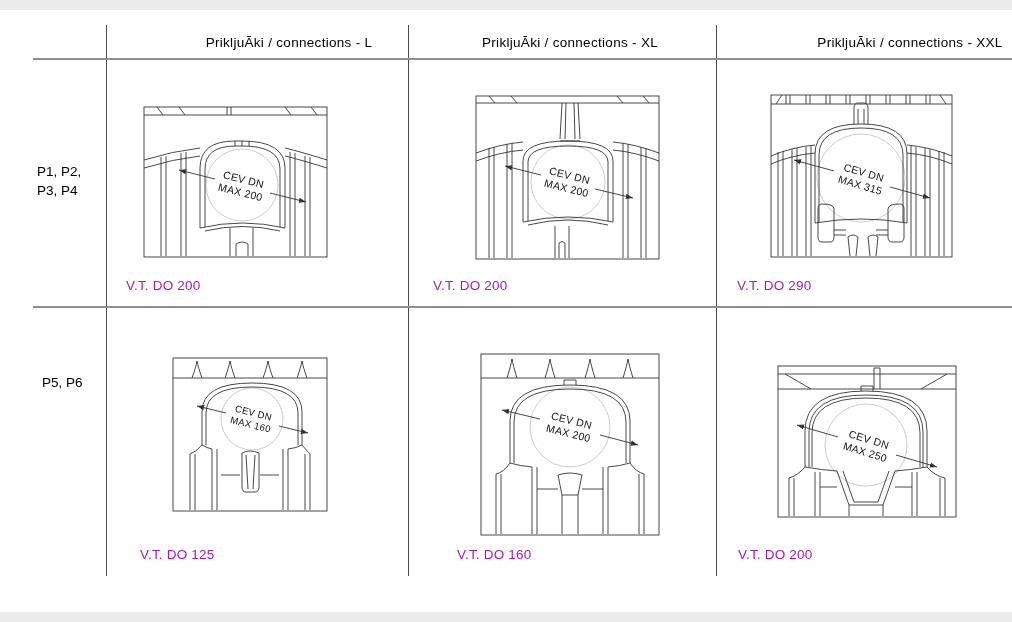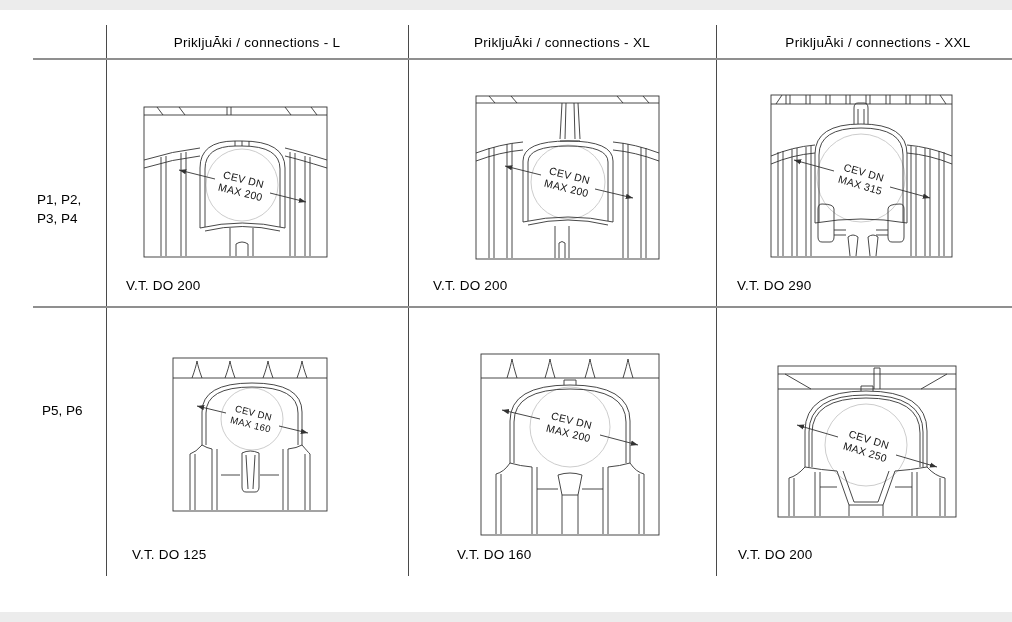--- a/index.html
+++ b/index.html
@@ -8,27 +8,27 @@
     font-family:"Liberation Sans", sans-serif;color:var(--text,#111);
     overflow:hidden;
   }
   .strip{position:absolute;left:0;width:1012px;height:10px;background:var(--frame-strip,#ececec);}
   .strip.top{top:0;}
   .strip.bottom{top:612px;}
   .vline{position:absolute;top:25px;height:551px;width:1px;background:var(--grid-line-v,#4a4a4a);}
   .hline{position:absolute;left:33px;width:979px;height:2px;background:var(--grid-line-h,#8f8f8f);}
   .col-head{
     position:absolute;top:30px;height:26px;line-height:26px;
-    text-align:center;font-size:13.5px;letter-spacing:0.3px;color:#000;
+    text-align:center;font-size:13.5px;letter-spacing:0.3px;color:#000;padding-left:32px;
   }
   .row-label{
-    position:absolute;font-size:13.5px;line-height:19px;color:#000;margin-top:28px;
+    position:absolute;font-size:13.5px;line-height:19px;color:#000;
   }
   .caption{
-    position:absolute;font-size:13.5px;color:#000000;letter-spacing:0.2px;
+    position:absolute;font-size:13.5px;color:#a21caf;letter-spacing:0.2px;
   }
   svg{position:absolute;overflow:visible;}
   .s, .dim{fill:none;stroke:var(--drawing-line,#333);stroke-width:0.9;}
   .g{fill:none;stroke:var(--circle-line,#c6c6c6);stroke-width:0.9;}
   .dl{font-family:"Liberation Sans",sans-serif;font-size:10.5px;fill:#111;
       text-anchor:middle;letter-spacing:0.3px;}
   .dls{font-size:9.5px;}
 </style>
 </head>
 <body>
@@ -36,21 +36,21 @@
 <div class="strip top"></div>
 <div class="strip bottom"></div>
 
 <div class="vline" style="left:106px;"></div>
 <div class="vline" style="left:408px;"></div>
 <div class="vline" style="left:716px;"></div>
 <div class="hline" style="top:58px;"></div>
 <div class="hline" style="top:306px;"></div>
 
 <div class="col-head" style="left:106px;width:302px;">PrikljuĀki / connections - L</div>
-<div class="col-head" style="left:408px;width:308px;text-align:center;">PrikljuĀki / connections - XL</div>
+<div class="col-head" style="left:384px;width:308px;text-align:center;">PrikljuĀki / connections - XL</div>
 <div class="col-head" style="left:744px;width:268px;">PrikljuĀki / connections - XXL</div>
 
 <div class="row-label" style="left:37px;top:162px;">
   <div>P1, P2,</div>
   <div>P3, P4</div>
 </div>
 <div class="row-label" style="left:42px;top:373px;">
   <div>P5, P6</div>
 </div>
 
@@ -222,15 +222,15 @@
     <g transform="translate(90,81) rotate(17)">
       <text class="dl" y="-3">CEV DN</text>
       <text class="dl" y="10">MAX 250</text>
     </g>
   </g>
 </svg>
 
 <div class="caption" style="left:126px;top:278px;">V.T. DO 200</div>
 <div class="caption" style="left:433px;top:278px;">V.T. DO 200</div>
 <div class="caption" style="left:737px;top:278px;">V.T. DO 290</div>
-<div class="caption" style="left:132px;top:547px;">V.T. DO 125</div>
+<div class="caption" style="left:140px;top:547px;">V.T. DO 125</div>
 <div class="caption" style="left:457px;top:547px;">V.T. DO 160</div>
 <div class="caption" style="left:738px;top:547px;">V.T. DO 200</div>
 
 </body></html>

